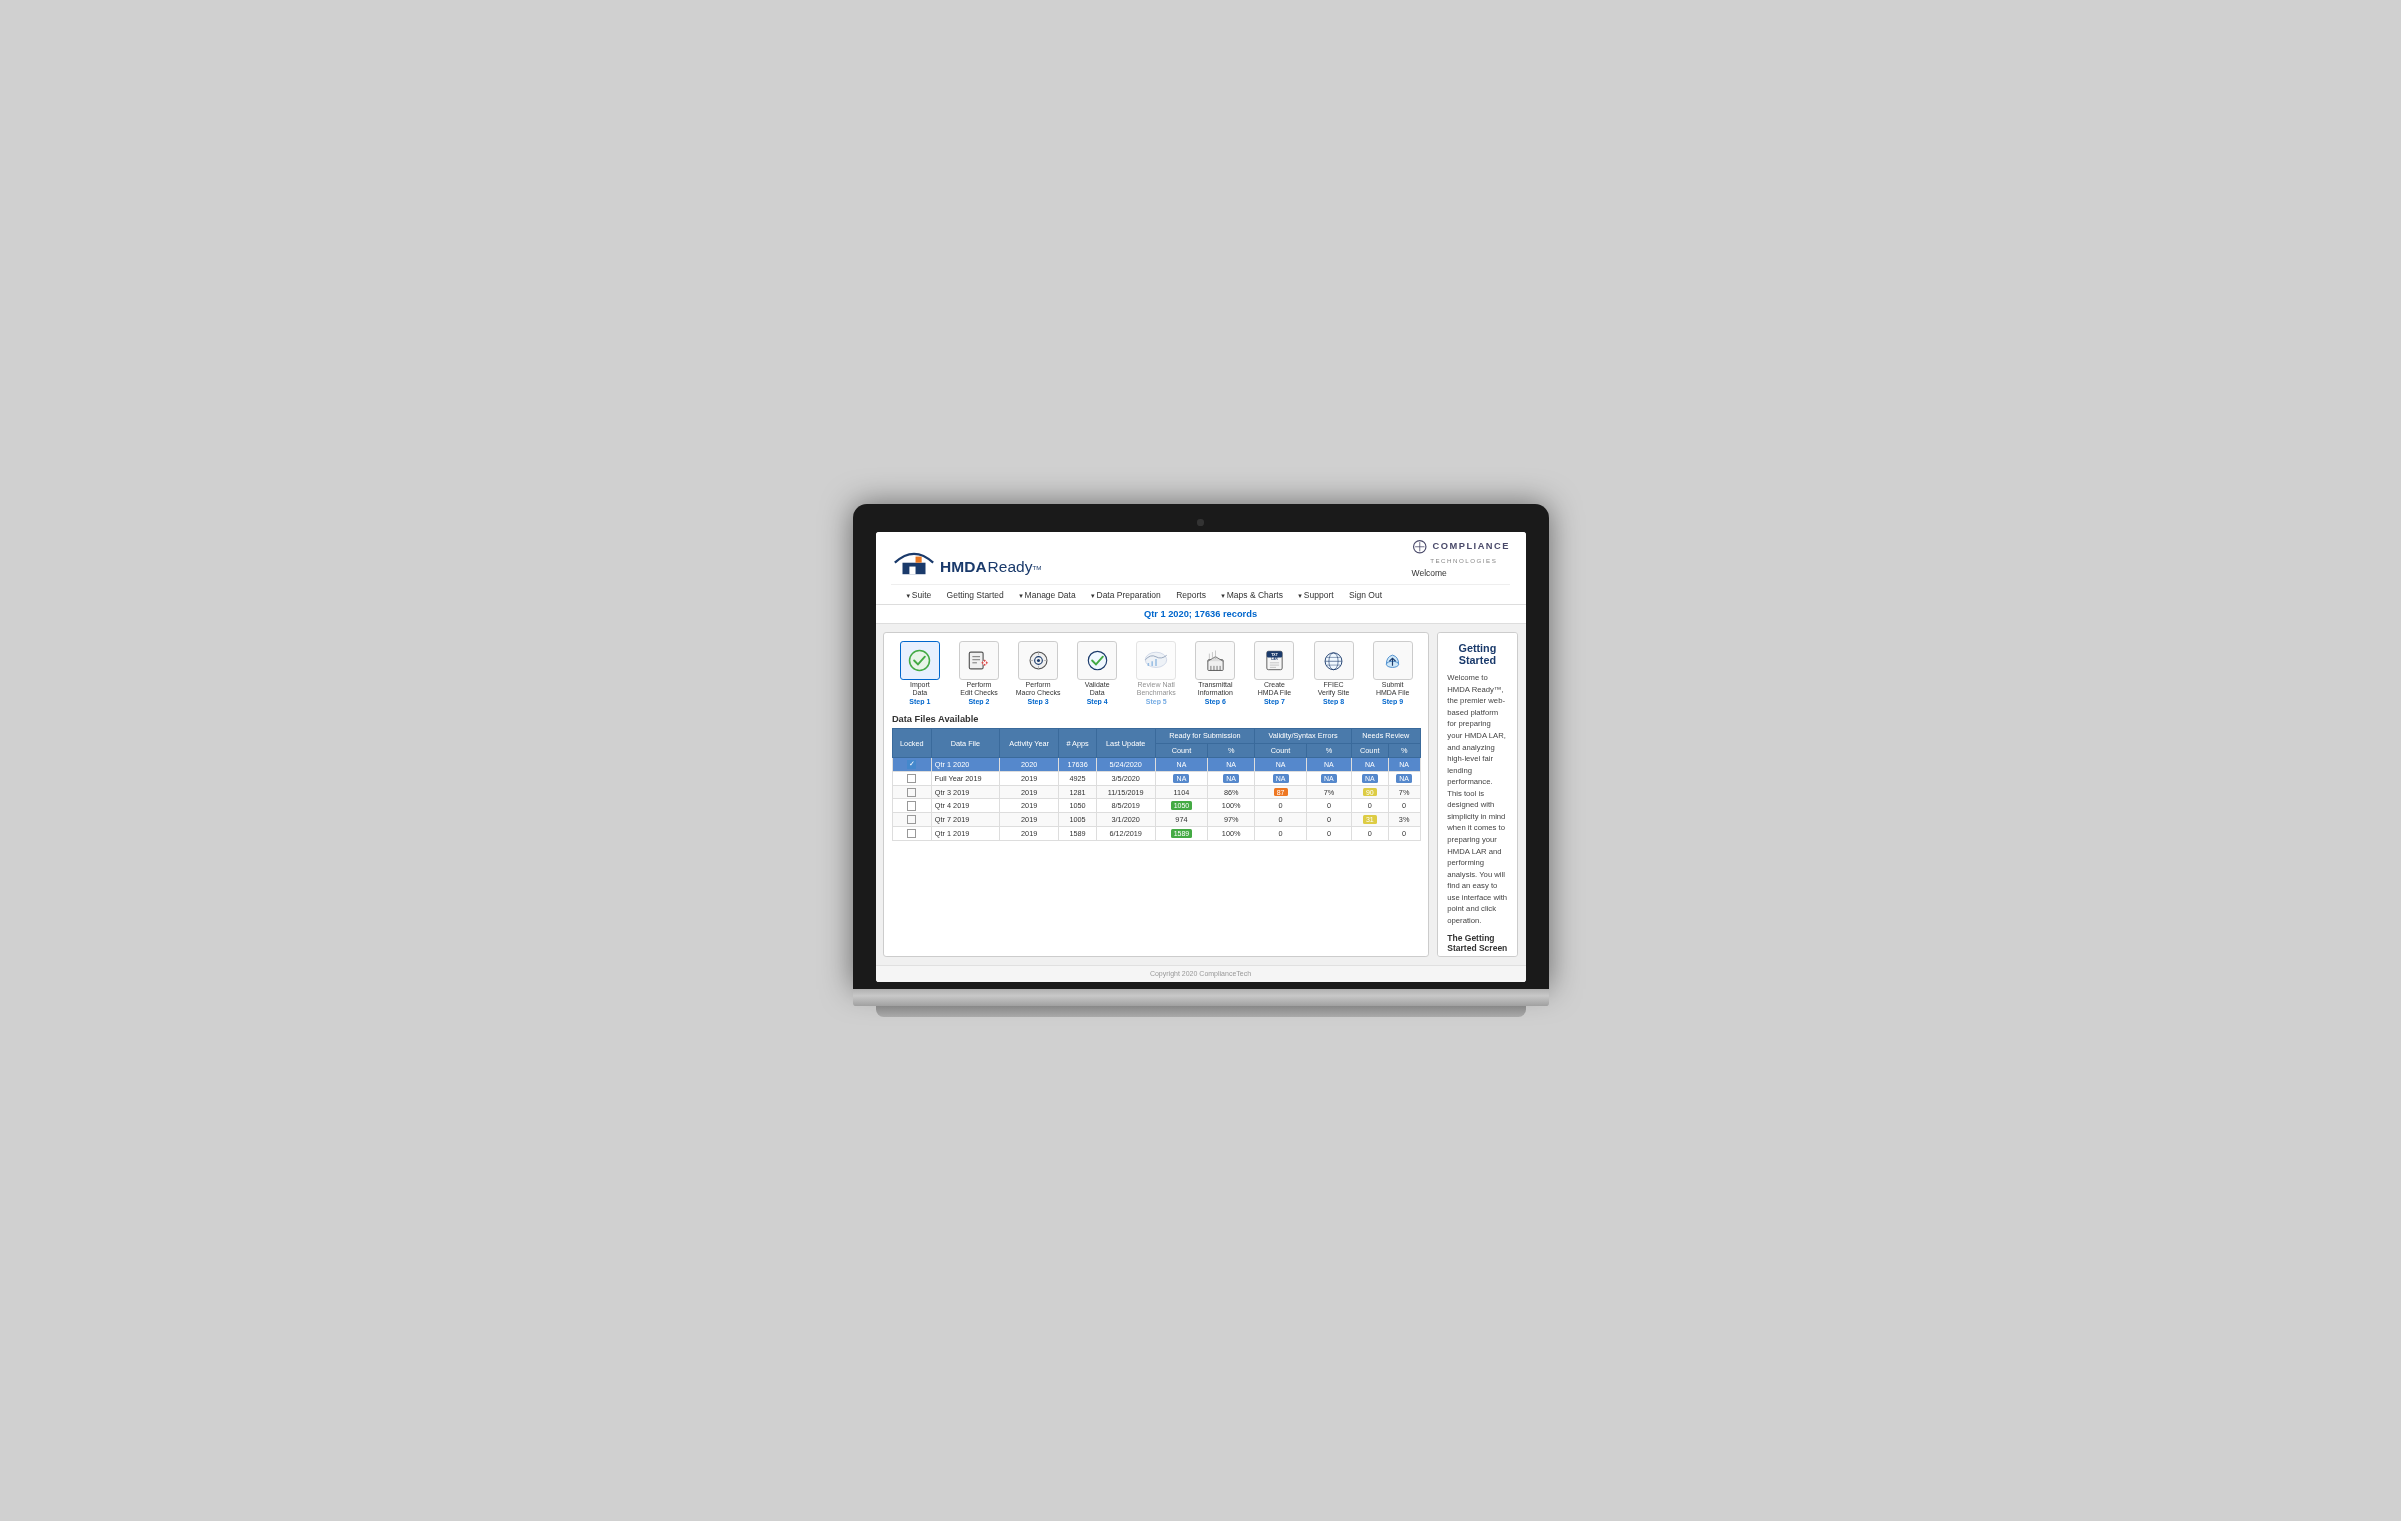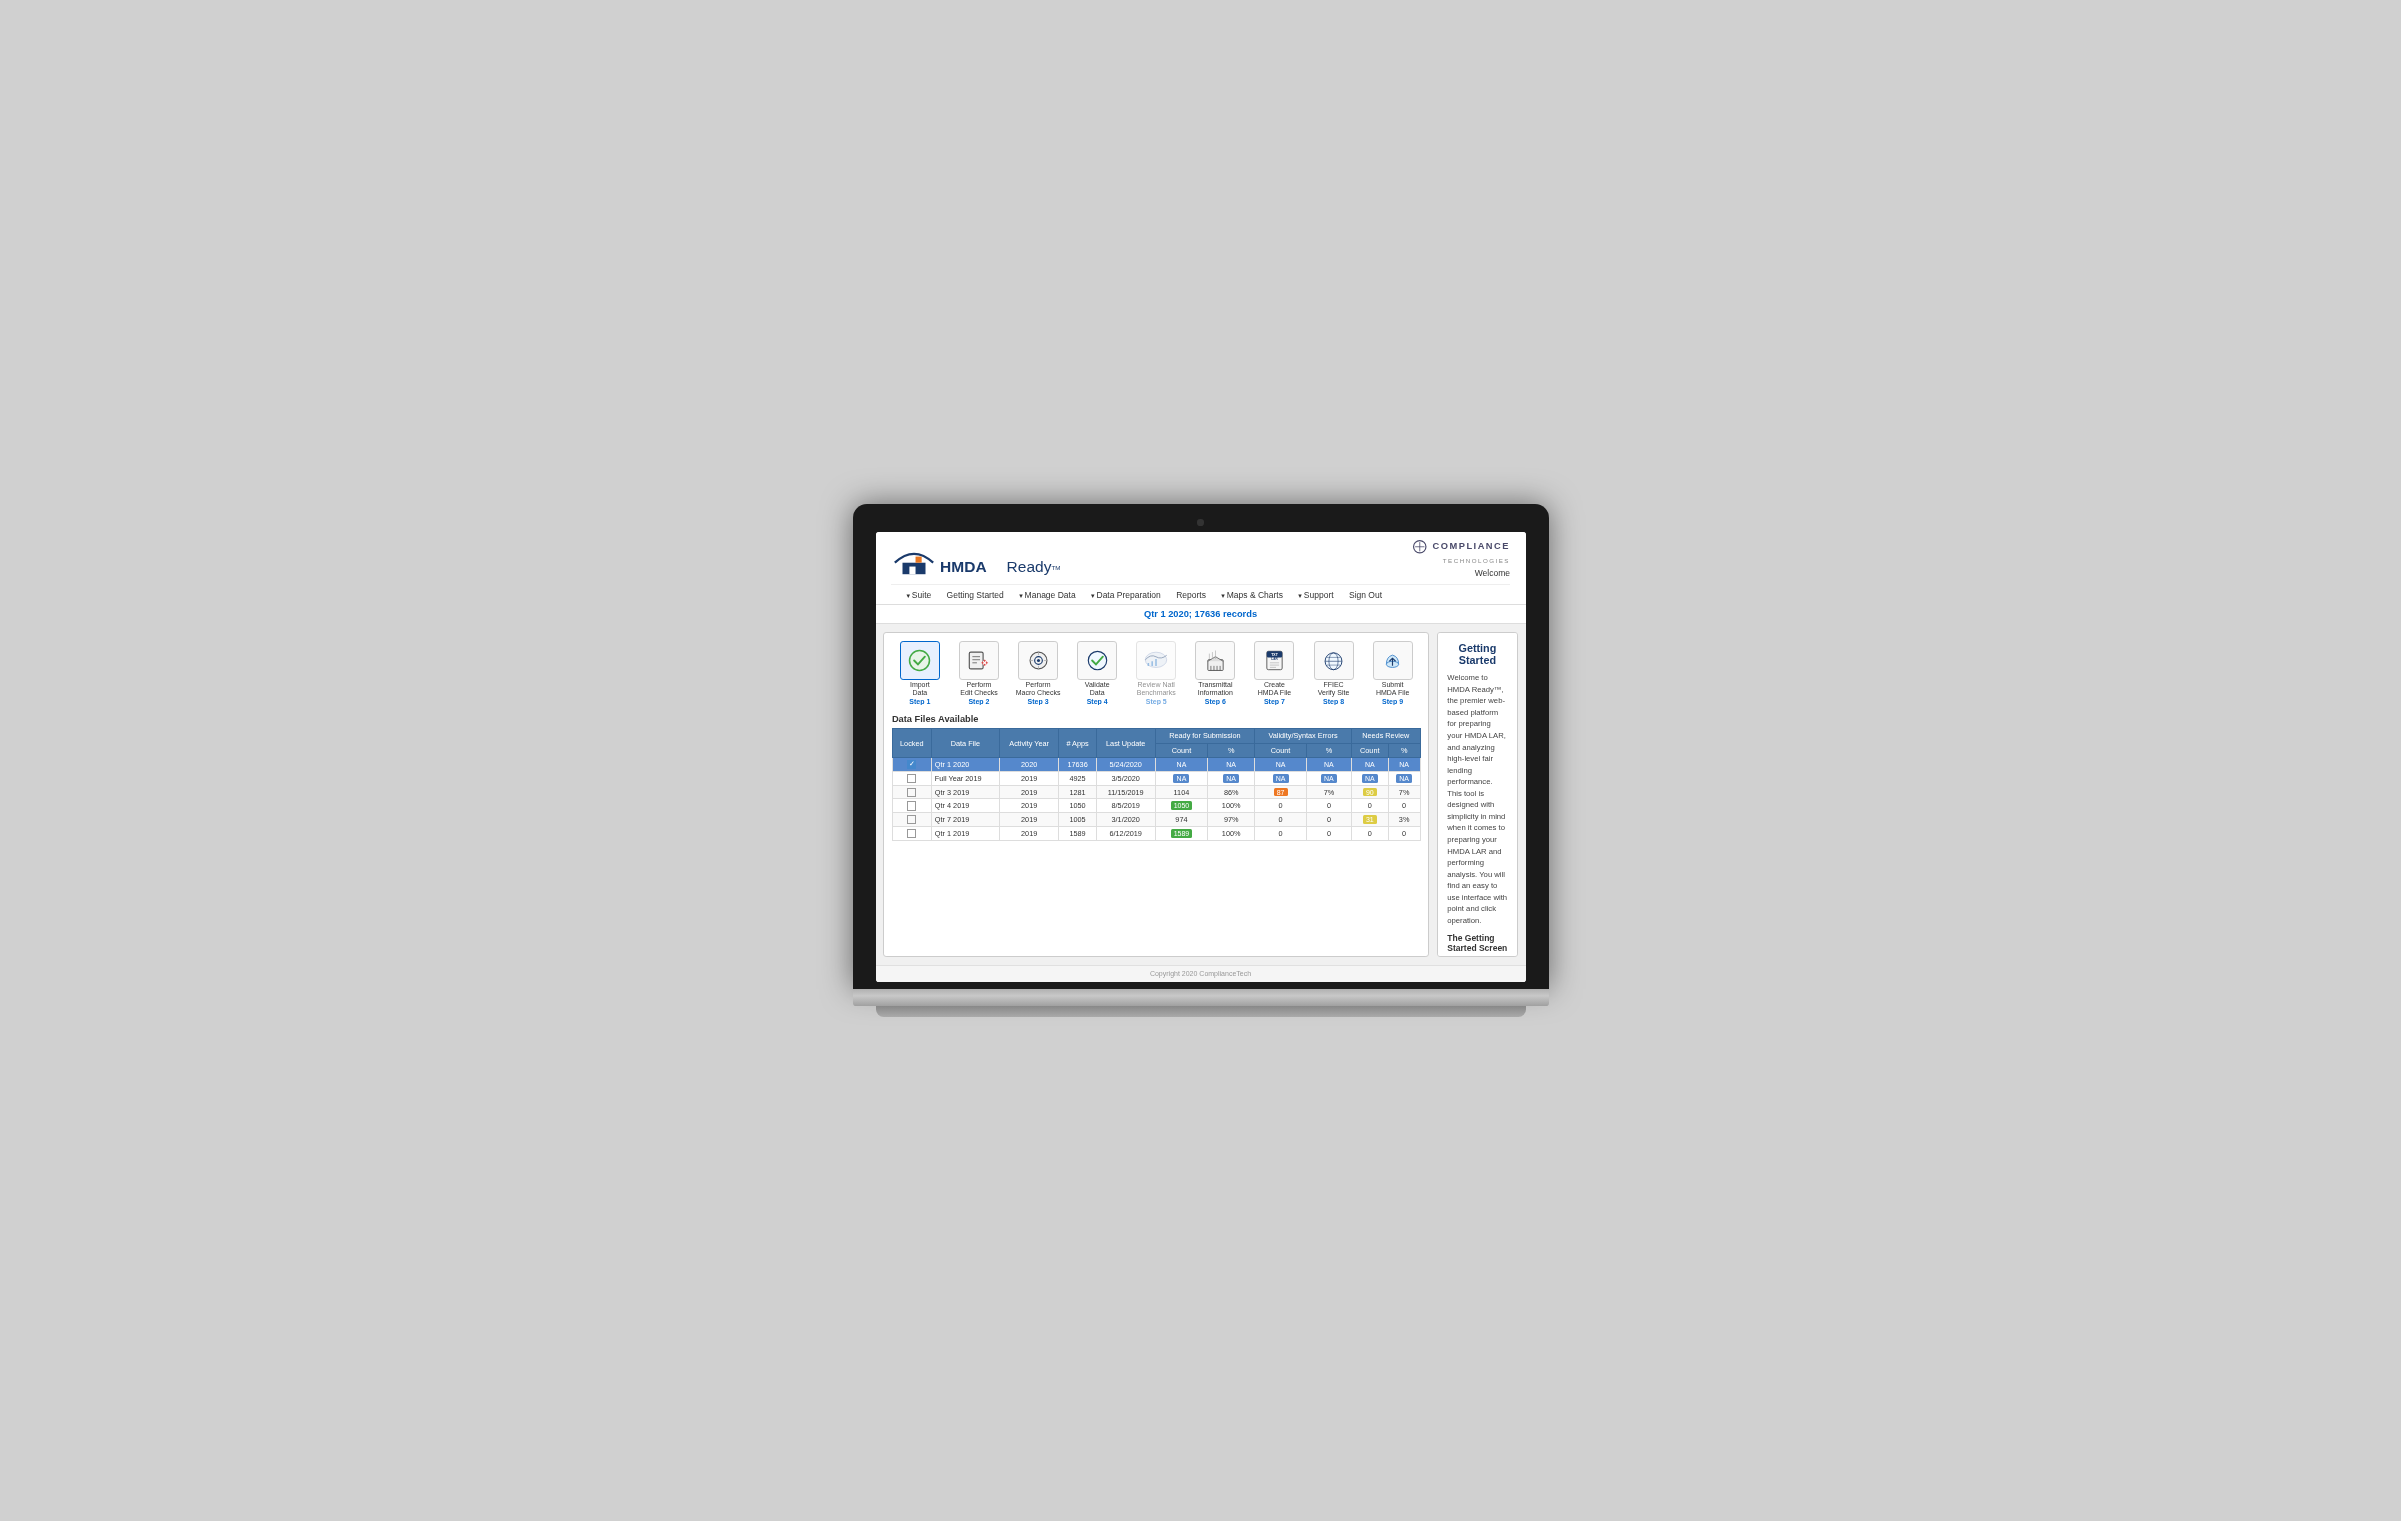--- a/index.html
+++ b/index.html
@@ -311,27 +311,27 @@
 
                 <rect x="15" y="28" width="30" height="15" fill="#1a3a6b"></rect>
 
                 <rect x="24" y="33" width="8" height="10" fill="#fff"></rect>
 
                 <rect x="32" y="20" width="8" height="8" fill="#e87722"></rect>
               </svg>
               <div>
                 <div style="display:flex;align-items:center;">
                   <span style="font-size:15.5px;font-weight:900;color:#1a3a6b;font-family:Arial,sans-serif;">HMDA</span>
-                  <span style="font-size:15.5px;font-weight:400;color:#1a3a6b;font-family:Arial,sans-serif;margin-left:20px;">Ready</span>
+                  <span style="font-size:15.5px;font-weight:400;color:#1a3a6b;font-family:Arial,sans-serif;margin-left:1px;">Ready</span>
                   <span style="font-size:6.2px;vertical-align:super;color:#1a3a6b;">TM</span>
                 </div>
               </div>
             </div>
 
-            <div style="text-align:right;">
+            <div style="text-align:left;">
               <div>
                 <svg width="15.5" height="15.5" viewBox="0 0 20 20" style="vertical-align:middle;margin-right:3.1px;">
                   <circle cx="10" cy="10" r="8" fill="none" stroke="#4a4a6a" stroke-width="1.5"></circle>
                   <path d="M10 4 L10 16 M4 10 L16 10" stroke="#4a4a6a" stroke-width="1"></path>
                 </svg>
                 <span style="font-size:9.3px;font-weight:bold;color:#4a4a6a;letter-spacing:1.5px;">COMPLIANCE</span>
                 <br>
                 <span style="font-size:6.2px;color:#888;letter-spacing:1.5px;margin-left:18.6px;">TECHNOLOGIES</span>
               </div>
               <div style="font-size:8.5px;color:#333;margin-top:3.1px;">Welcome</div>

